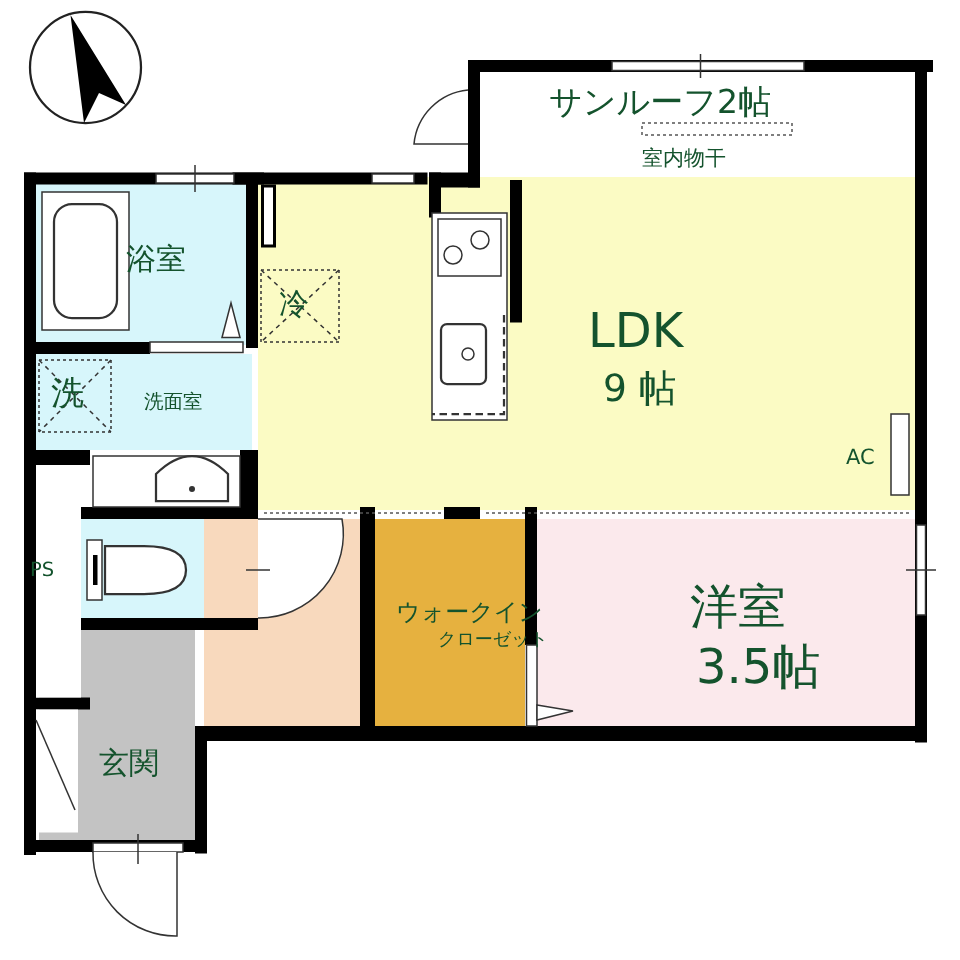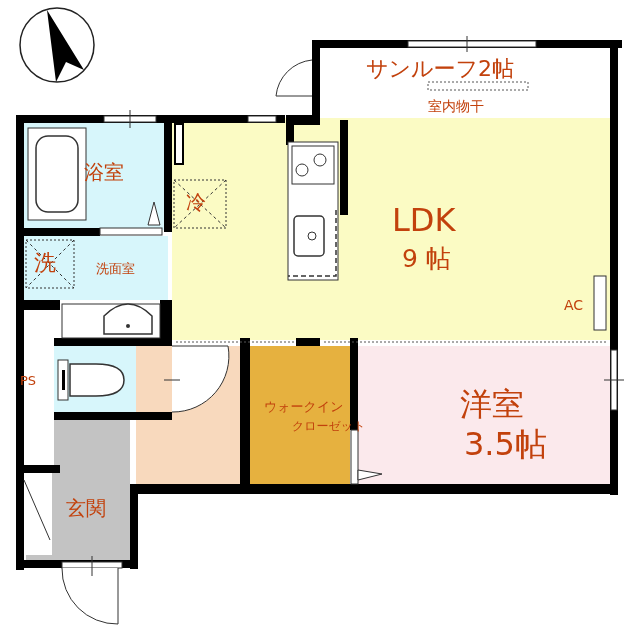--- a/index.html
+++ b/index.html
@@ -1,19 +1,19 @@
 <!DOCTYPE html>
 <html><head>
 <meta charset="utf-8">
 <style>
   html,body{margin:0;padding:0;background:#fff;}
   body{width:640px;height:640px;position:relative;overflow:hidden;font-family:"DejaVu Sans",sans-serif;}
   .wall{position:absolute;background:#000;}
   .room{position:absolute;}
-  .lbl{position:absolute;color:#c2410c;white-space:nowrap;line-height:1;text-align:right;}
+  .lbl{position:absolute;color:#14532d;white-space:nowrap;line-height:1;text-align:right;}
   svg{position:absolute;left:0;top:0;}
 </style>
 </head>
 <body>
 
 <div class="room" style="left:320px;top:50px;width:290px;height:68px;background:#fff;"></div>
 <div class="room" style="left:172px;top:118px;width:438px;height:222px;background:#fbfbc4;"></div>
 <div class="room" style="left:24px;top:122px;width:140px;height:108px;background:#d7f6fb;"></div>
 <div class="room" style="left:24px;top:236px;width:144px;height:64px;background:#d7f6fb;"></div>
 <div class="room" style="left:52px;top:346px;width:114px;height:66px;background:#d7f6fb;"></div>
@@ -120,17 +120,17 @@
 <div class="lbl" style="left:366px;top:58px;font-size:22px;">サンルーフ2帖</div>
 <div class="lbl" style="left:428px;top:99px;font-size:14px;">室内物干</div>
 <div class="lbl" style="left:84px;top:162px;font-size:20px;">浴室</div>
 <div class="lbl" style="left:186px;top:192px;font-size:20px;">冷</div>
 <div class="lbl" style="left:34px;top:252px;font-size:22px;">洗</div>
 <div class="lbl" style="left:96px;top:262px;font-size:13px;">洗面室</div>
 <div class="lbl" style="left:392px;top:204px;font-size:32px;">LDK</div>
 <div class="lbl" style="left:402px;top:246px;font-size:25px;">9 帖</div>
 <div class="lbl" style="left:564px;top:298px;font-size:14px;">AC</div>
 <div class="lbl" style="left:20px;top:374px;font-size:13px;">PS</div>
-<div class="lbl" style="left:264px;top:400px;font-size:13px;">ウォークイン</div>
+<div class="lbl" style="left:264px;top:400px;font-size:16px;">ウォークイン</div>
 <div class="lbl" style="left:260px;top:420px;font-size:12px;margin-left:32px;">クローゼット</div>
 <div class="lbl" style="left:460px;top:388px;font-size:32px;">洋室</div>
 <div class="lbl" style="left:464px;top:428px;font-size:32px;">3.5帖</div>
 <div class="lbl" style="left:66px;top:498px;font-size:20px;">玄関</div>
 
 </body></html>

